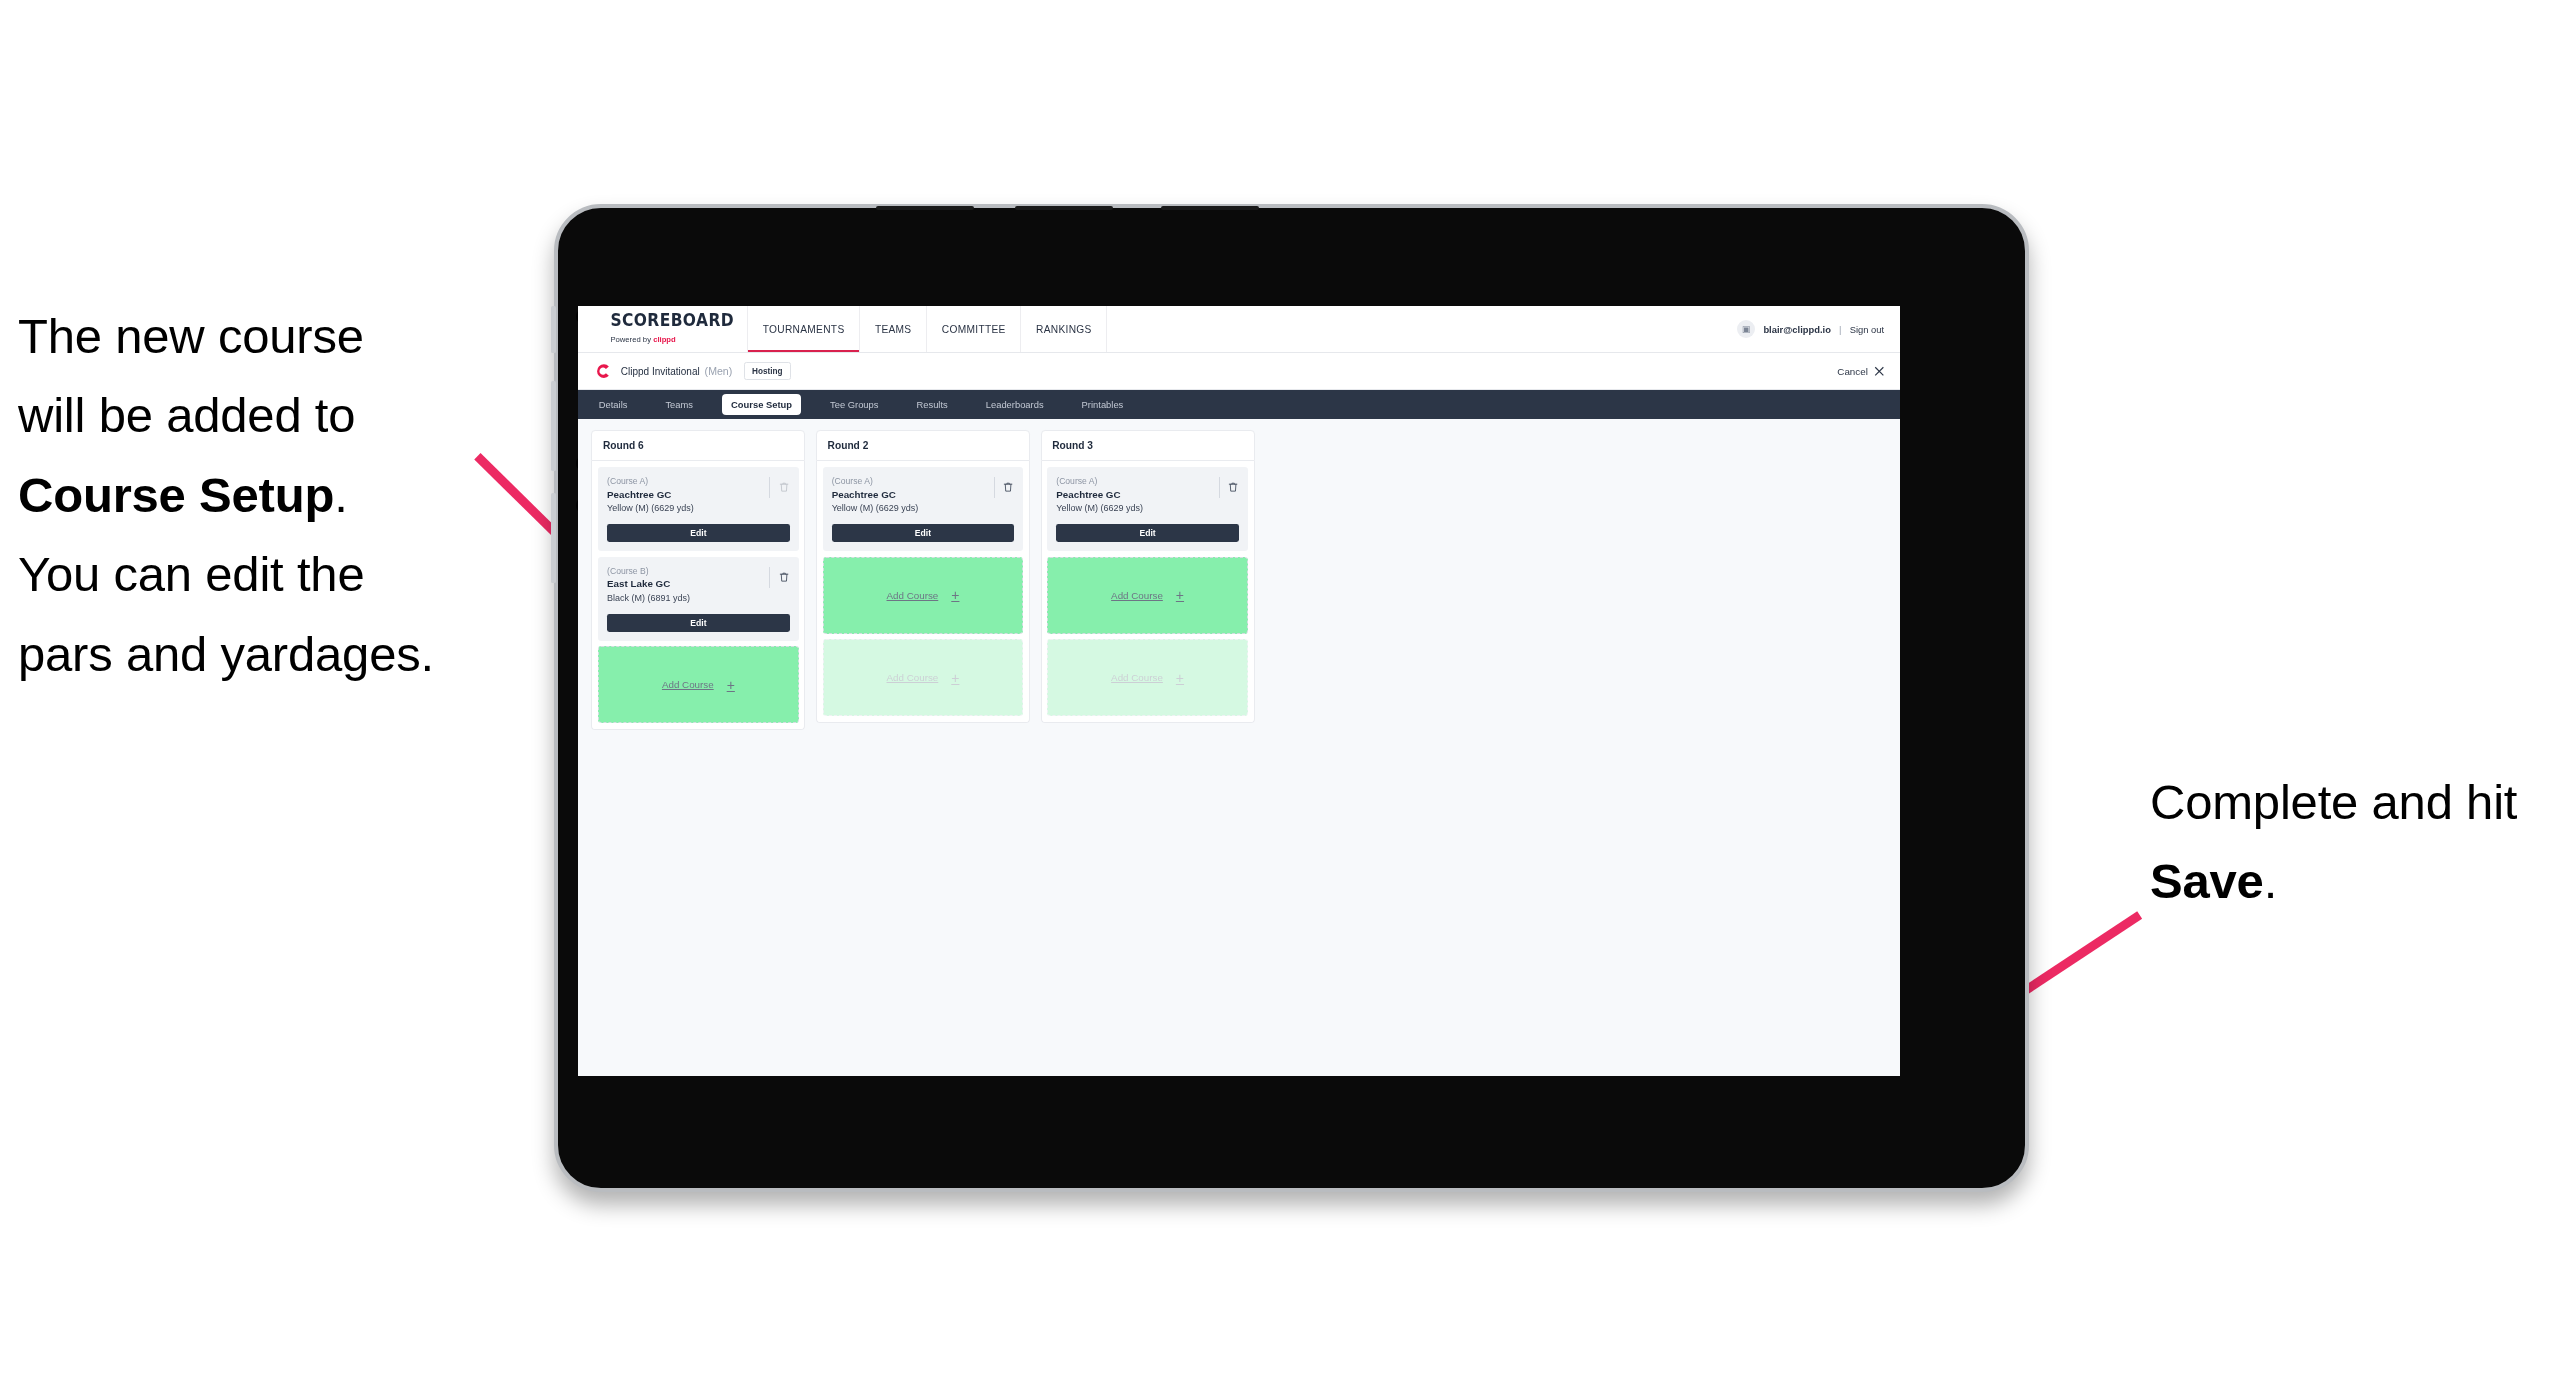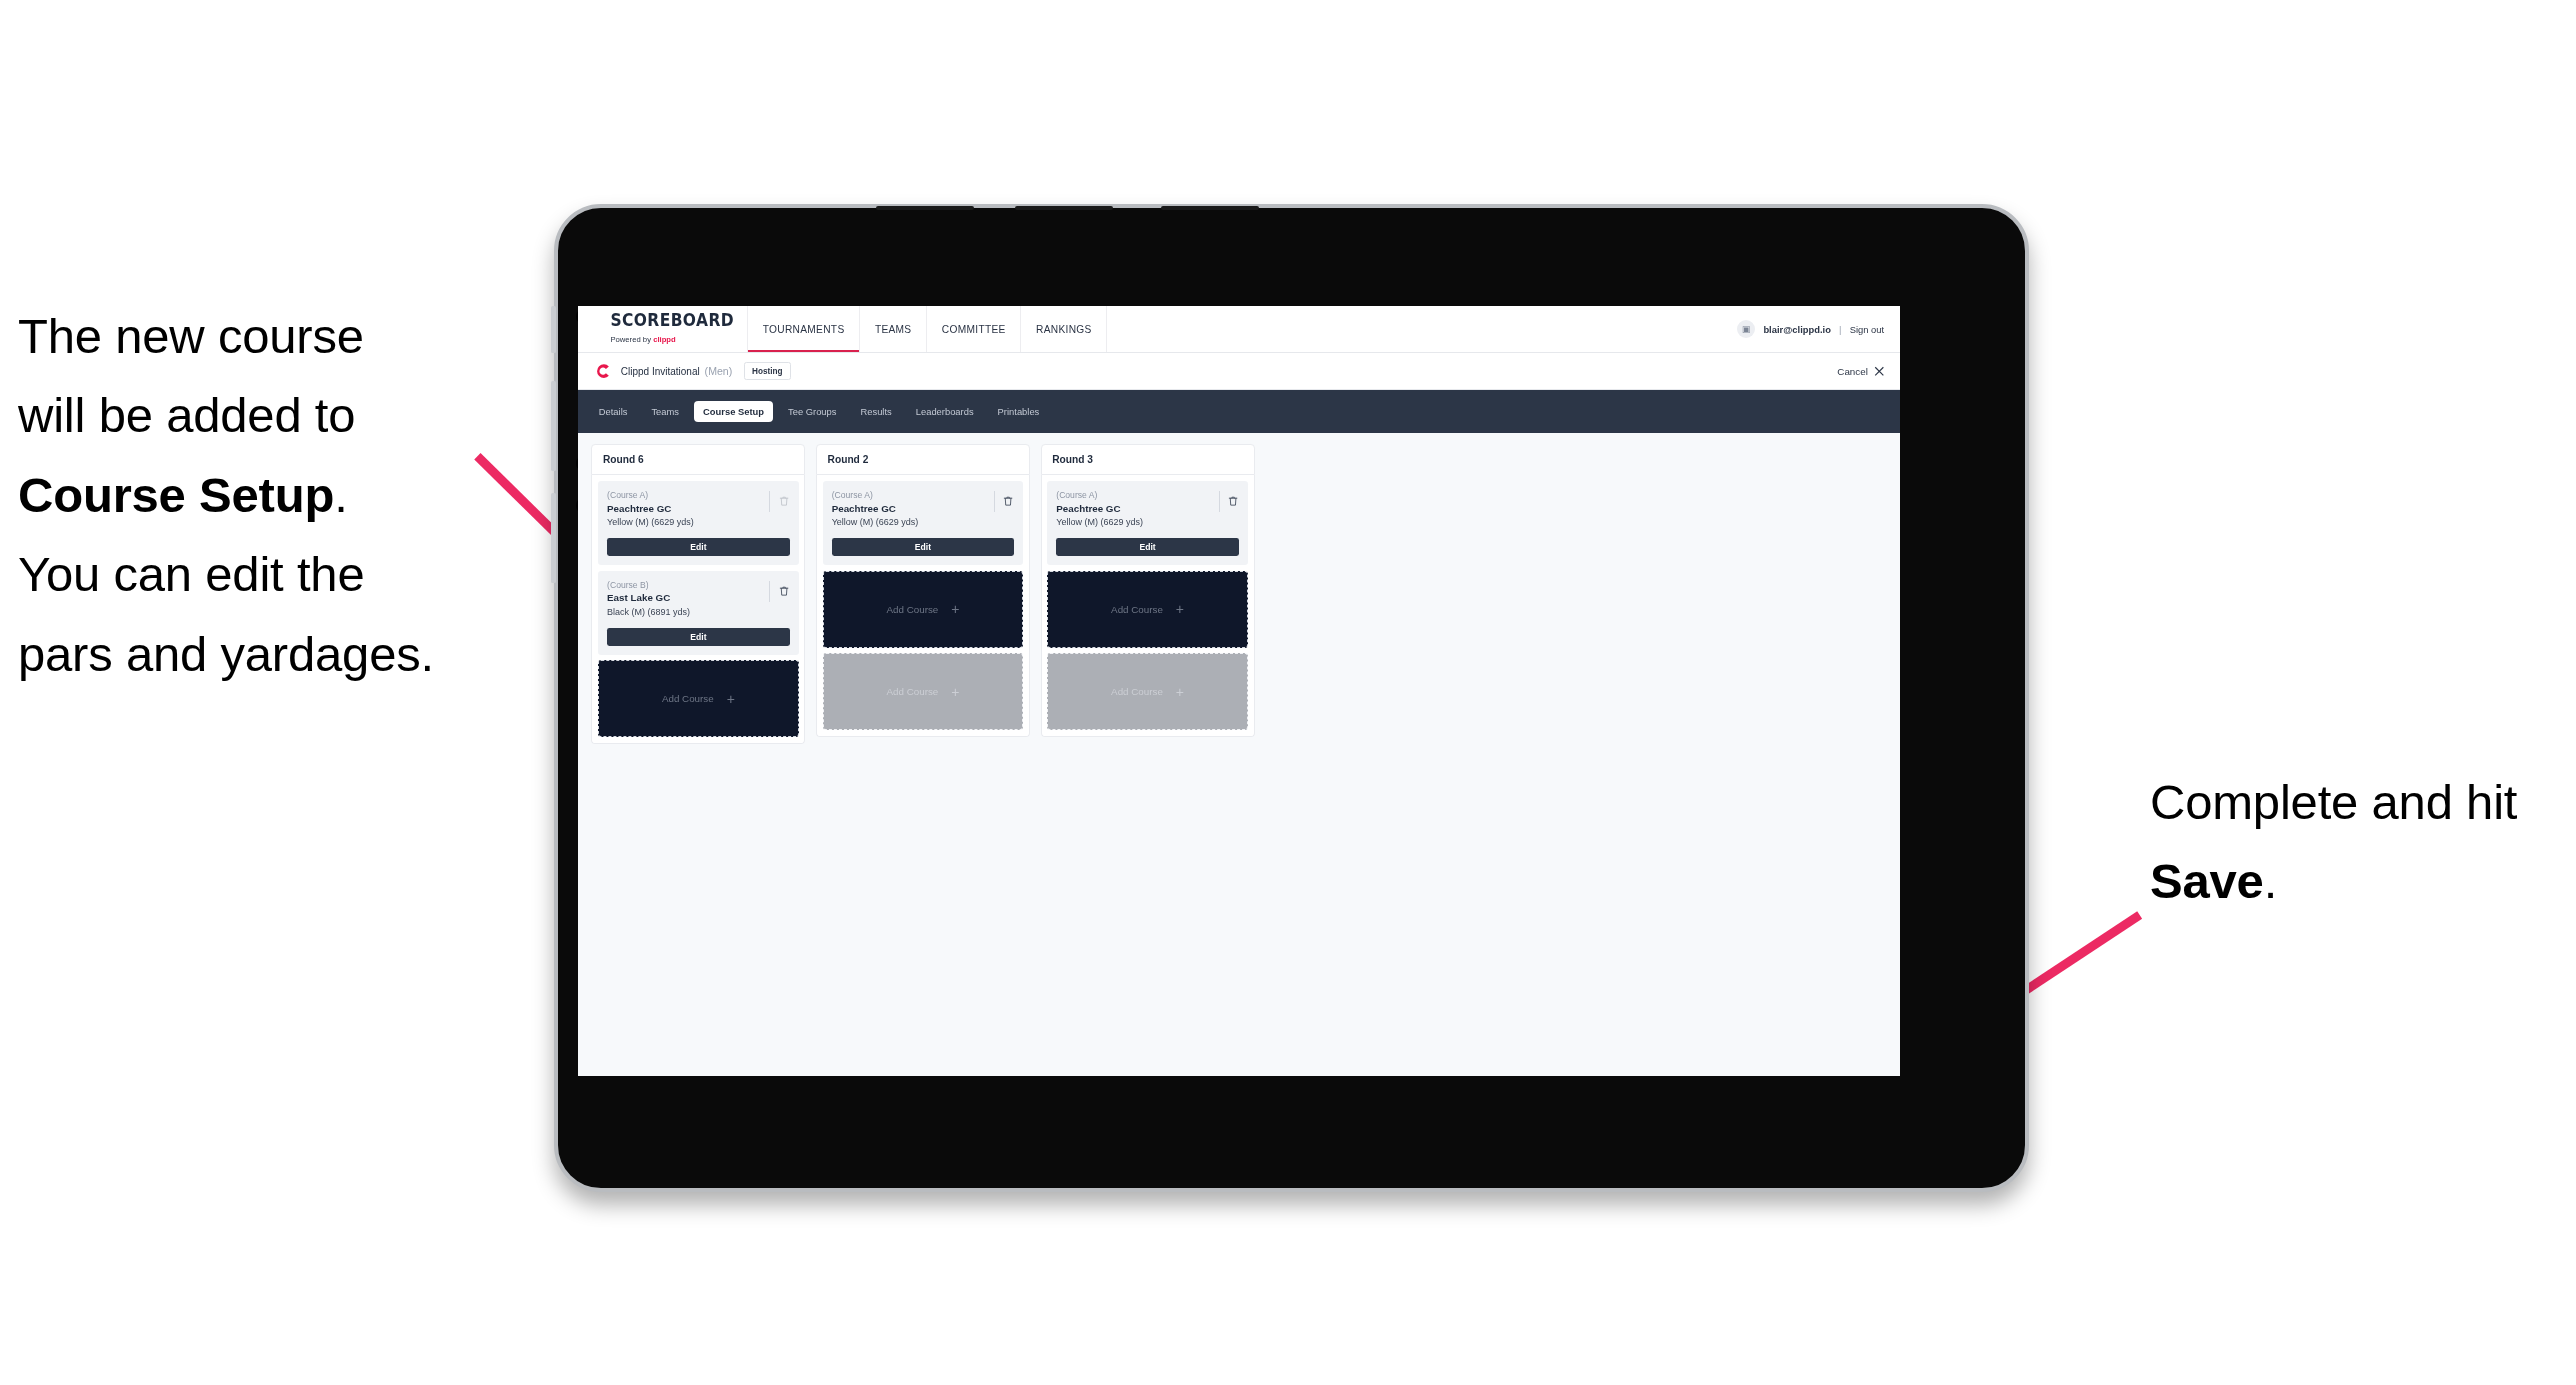--- a/index.html
+++ b/index.html
@@ -111,22 +111,22 @@
   .t-gender { font-size: 10.6px; color:#9aa2b0; margin-left: 4.9px; }
   .hosting-pill {
     margin-left: 11.4px; border:0.8px solid #dfe2e7; border-radius:2.4px;
     padding: 3.3px 7.3px; font-size: 8.2px; font-weight:700; color:#2b3445;
   }
   .tbar-spacer { flex:1; }
   .cancel-btn { display:flex; align-items:center; gap:5.7px; font-size:9.8px; color:#2b3445;margin-left:24px; }
 
   
   .tabstrip {
-    height: 43px; background:#2c3647; display:flex; align-items:center;
-    padding-left: 11.4px; gap: 6px;
+    height: 29px; background:#2c3647; display:flex; align-items:center;
+    padding-left: 11.4px; gap: 20px;
   }
   .tab {
     font-size: 9.4px; color:#c3c9d4; padding: 4.9px 9px; border-radius: 4.1px; white-space:nowrap;
   }
   .tab.active { background:#ffffff; color:#1f2a3c; font-weight:600; }
 
   
   .board { padding: 11.4px 13px; display:flex; gap: 10.6px; align-items:flex-start; }
   .round-col { width: 214px; flex:none; }
   .round-head {
@@ -148,23 +148,23 @@
   .vdivider { width:0.8px; height: 21px; background:#d5d9e0; }
   .trash { width: 12.2px; height: 12.2px; display:block; }
   .trash.disabled { opacity: .28; }
   .edit-btn {
     margin-top: 8.2px; width: 100%; height: 18px; background:#2c3647; color:#fff;
     border-radius: 2.4px; font-size: 8.6px; font-weight:700;
     display:flex; align-items:center; justify-content:center;
   }
 
   .add-card {
-    border: 0.8px dashed #d8dce3; border-radius: 3.3px; background:#0f172a;
+    border: 0.8px dashed #d8dce3; border-radius: 3.3px; background:#86efac;
     height: 77px; display:flex; align-items:center; justify-content:center;
-    gap: 13px; font-size: 9.8px; color:#6d7585;
+    gap: 13px; font-size: 9.8px; color:#6d7585;text-decoration:underline;
   }
   .add-card.faded { opacity: .34; }
   .add-plus { font-size: 14px; line-height:1; color:#6d7585; font-weight:300; }
 </style>
 </head>
 <body>
 
 <div class="stage">
 
   <div class="annot" id="annot-left">

